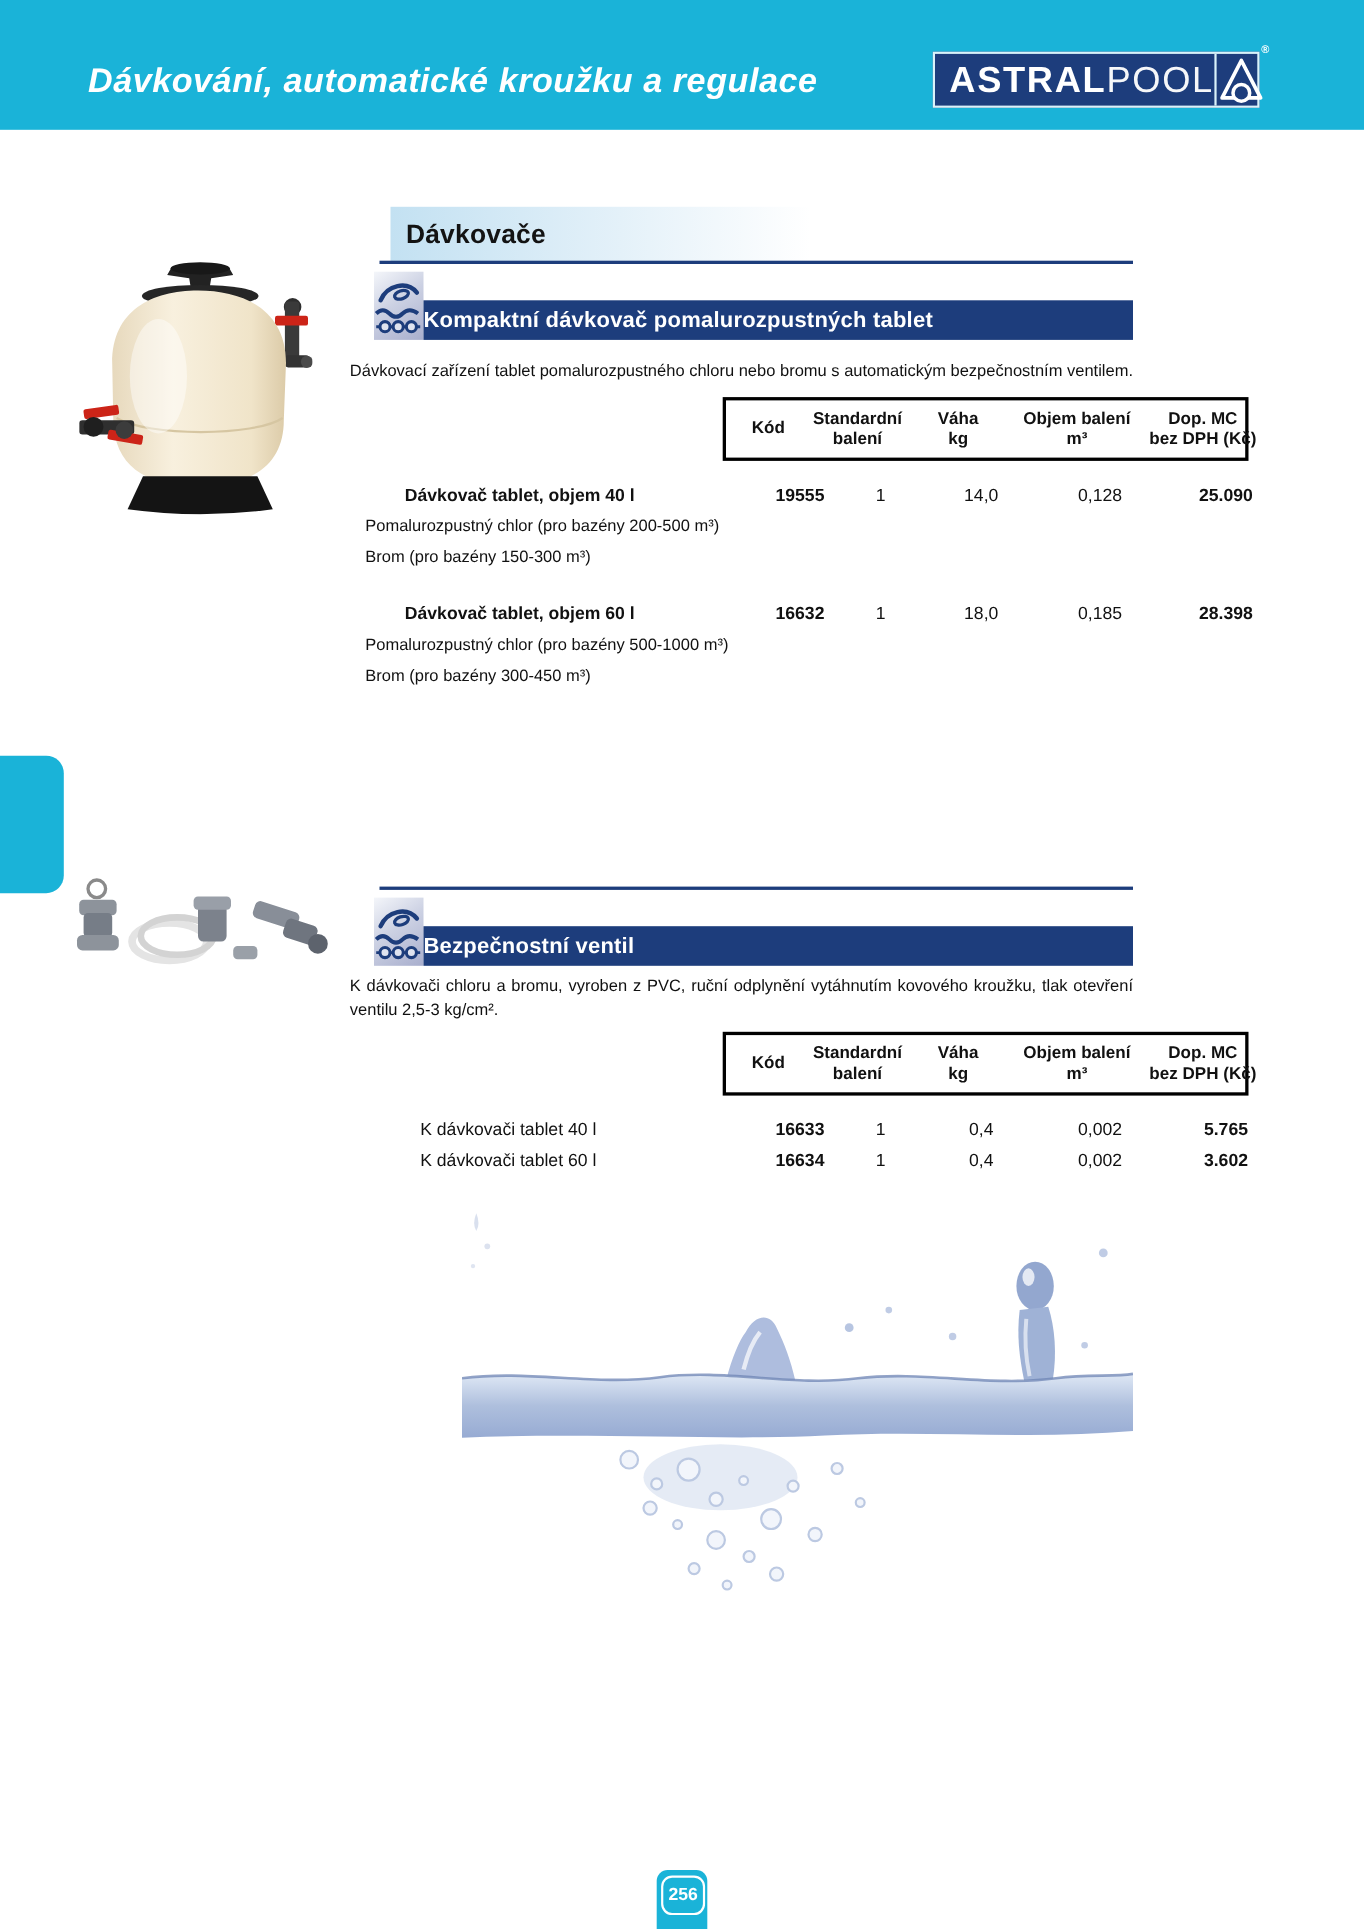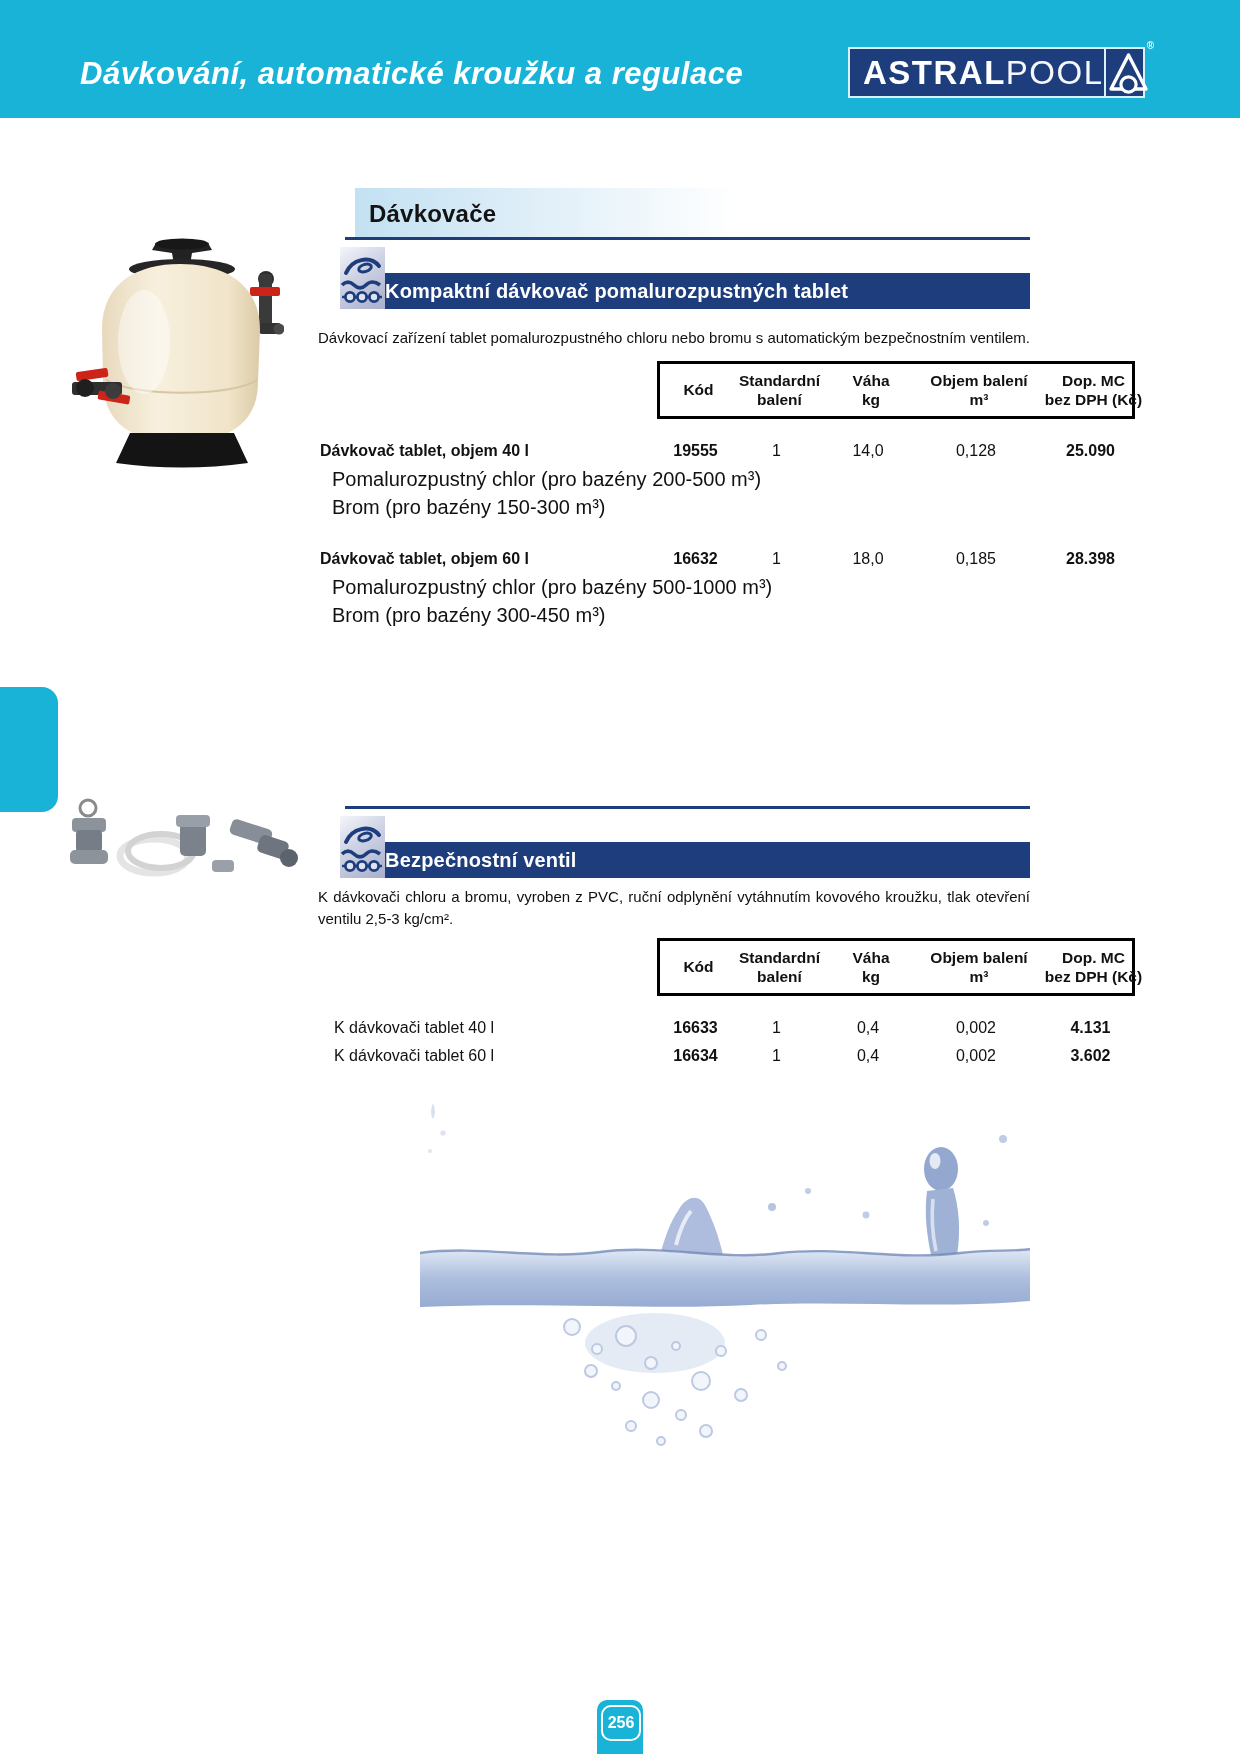--- a/index.html
+++ b/index.html
@@ -58,26 +58,26 @@
     position:absolute; left:657px; width:478px; height:58px;
     border:3px solid #000; box-sizing:border-box; background:#fff;
     display:grid; grid-template-columns:77px 85px 98px 118px 111px; align-items:center;
   }
   .th { text-align:center; font-weight:bold; font-size:15.5px; line-height:1.25; white-space:pre-line; }
   .trow {
     position:absolute; left:320px; width:832px;
     display:grid; grid-template-columns:337px 77px 85px 98px 118px 111px;
     font-size:16px; line-height:20px;
   }
-  .td { text-align:center; }
+  .td { text-align:center;margin-left:48px; }
   .td.name { text-align:left; }
   .td.name.b { font-weight:bold; }
   .td.name.plain { padding-left:14px; }
   .td.code, .td.price { font-weight:bold; }
-  .sub { position:absolute; left:332px; font-size:20px; line-height:20px; }
+  .sub { position:absolute; left:332px; font-size:15px; line-height:20px; }
 
   
   .img-box { position:absolute; }
 
   
   .page-badge {
     position:absolute; left:597px; top:1700px; width:46px; height:54px;
     background:#1ab3d8; border-radius:10px 10px 0 0;
   }
   .page-badge-inner {
@@ -243,21 +243,21 @@
     <div class="th">Dop. MC
 bez DPH (Kč)</div>
   </div>
 
   <div class="trow" style="top:1018px;">
     <div class="td name plain">K dávkovači tablet 40 l</div>
     <div class="td code">16633</div>
     <div class="td">1</div>
     <div class="td">0,4</div>
     <div class="td">0,002</div>
-    <div class="td price">4.131</div>
+    <div class="td price">5.765</div>
   </div>
 
   <div class="trow" style="top:1046px;">
     <div class="td name plain">K dávkovači tablet 60 l</div>
     <div class="td code">16634</div>
     <div class="td">1</div>
     <div class="td">0,4</div>
     <div class="td">0,002</div>
     <div class="td price">3.602</div>
   </div>

